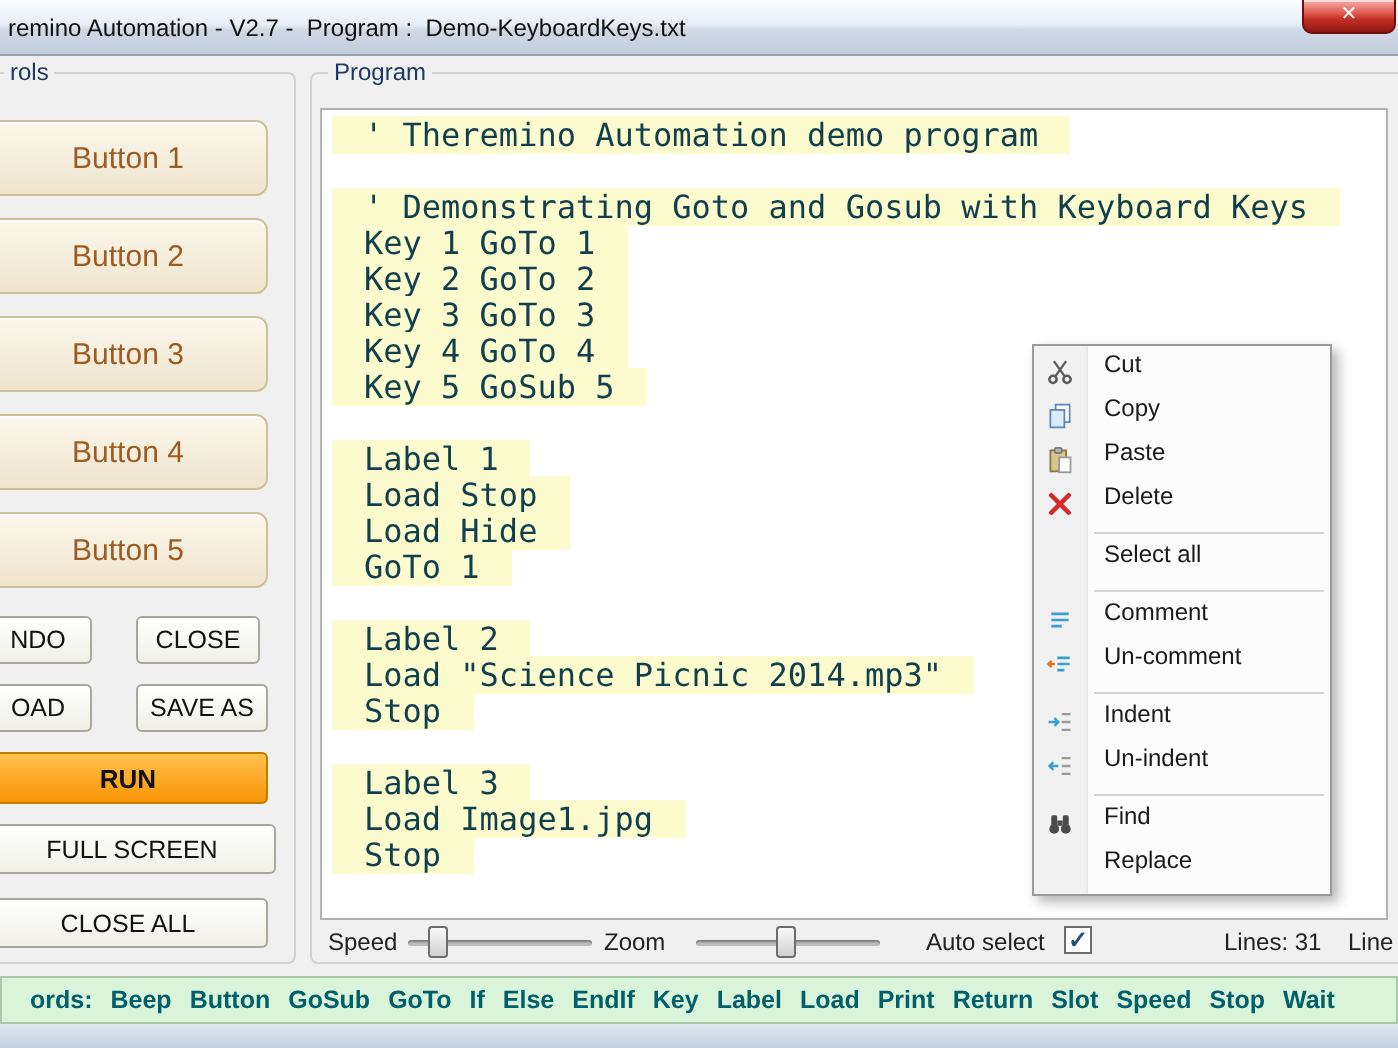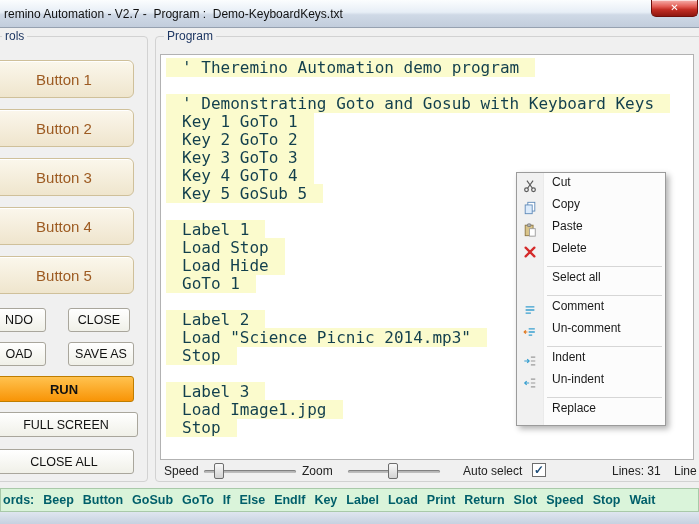--- a/index.html
+++ b/index.html
@@ -222,27 +222,39 @@
       <span class="menu-icon">
         <svg viewBox="0 0 16 16">
           <path d="M9 3.5 h5 M9 8 h5 M9 12.5 h5" stroke="#9a9a9a" stroke-width="1.4"></path>
           <path d="M7 8 h-5 M4.2 5.8 L2 8 L4.2 10.2" stroke="#3aa0d0" stroke-width="1.4" fill="none"></path>
         </svg>
       </span>
       <span class="menu-label">Un-indent</span>
     </div>
     <div class="menu-sep"></div>
     <div class="menu-item">
+      <span class="menu-icon">
+        <svg viewBox="0 0 16 16">
+          <rect x="3" y="3" width="3.4" height="6" rx="1" fill="#4a4a4a"></rect>
+          <rect x="9.6" y="3" width="3.4" height="6" rx="1" fill="#4a4a4a"></rect>
+          <circle cx="4.7" cy="10.8" r="2.8" fill="#4a4a4a"></circle>
+          <circle cx="11.3" cy="10.8" r="2.8" fill="#4a4a4a"></circle>
+          <rect x="6.5" y="6" width="3" height="3" fill="#4a4a4a"></rect>
+        </svg>
+      </span>
+      <span class="menu-label">Find</span>
+    </div>
+    <div class="menu-item">
       <span class="menu-icon"></span>
       <span class="menu-label">Replace</span>
     </div>
   </div>
 
 <div class="keywords-bar">
-  <span class="kw" style="margin-left:0">ords:</span>
+  <span class="kw" style="margin-left:12px">ords:</span>
   <span id="keywords-list" style="display:flex">
       <span class="kw">Beep</span>
       <span class="kw">Button</span>
       <span class="kw">GoSub</span>
       <span class="kw">GoTo</span>
       <span class="kw">If</span>
       <span class="kw">Else</span>
       <span class="kw">EndIf</span>
       <span class="kw">Key</span>
       <span class="kw">Label</span>

